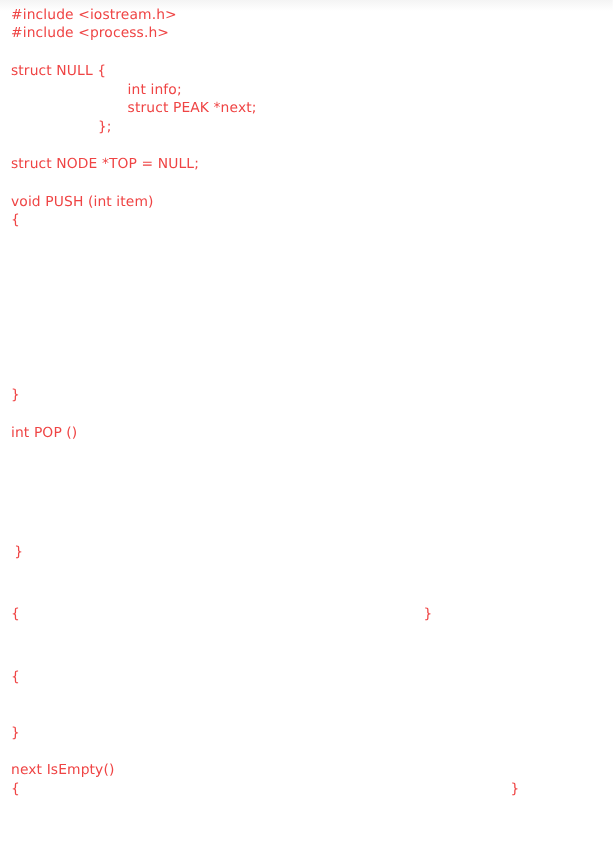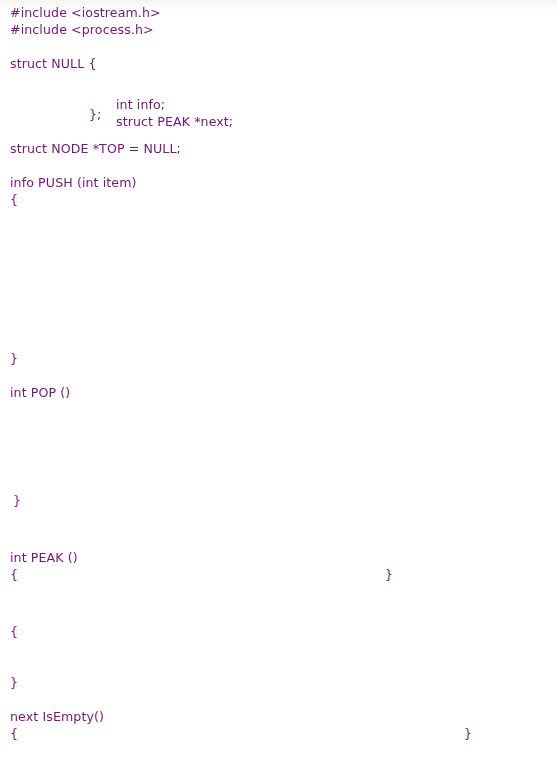--- a/index.html
+++ b/index.html
@@ -31,33 +31,33 @@
     width: 557px;
     height: 784px;
     padding: 4px 0 0 0;
     box-sizing: border-box;
   }
   .code-line {
     position: relative;
     height: 17px;
     line-height: 17px;
     font-size: 12.6px;
-    color: #701a75;
+    color: #ef4444;
     white-space: pre;
     letter-spacing: 0.1px;
   }
   .code-line .seg {
     position: absolute;
     top: 0;
     white-space: pre;
   }
   
   .col-0    { left: 10px; }
   .col-1sp  { left: 13px; }
-  .col-body { left: 116px; margin-top: 24px; }
+  .col-body { left: 116px; }
   .col-semi { left: 89px; }
   .col-r385 { left: 385px; }
   .col-r464 { left: 464px; }
   .blank-line { height: 17px; }
   .spacer-6  { height: 6px; }
 </style>
 </head>
 <body>
 
 <div class="page-top-wash"></div>
@@ -88,21 +88,21 @@
 
   <div class="blank-line"></div>
 
   <div class="code-line">
     <span class="seg col-0">struct NODE *TOP = NULL;</span>
   </div>
 
   <div class="blank-line"></div>
 
   <div class="code-line">
-    <span class="seg col-0">info PUSH (int item)</span>
+    <span class="seg col-0">void PUSH (int item)</span>
   </div>
   <div class="code-line">
     <span class="seg col-0">{</span>
   </div>
 
   <div class="blank-line"></div>
   <div class="blank-line"></div>
   <div class="blank-line"></div>
   <div class="blank-line"></div>
   <div class="blank-line"></div>
@@ -130,23 +130,20 @@
 
   <div class="code-line">
     <span class="seg col-1sp">}</span>
   </div>
 
   <div class="blank-line"></div>
   <div class="blank-line"></div>
   <div class="spacer-6"></div>
 
   <div class="code-line">
-    <span class="seg col-0">int PEAK ()</span>
-  </div>
-  <div class="code-line">
     <span class="seg col-0">{</span>
     <span class="seg col-r385">}</span>
   </div>
 
   <div class="blank-line"></div>
   <div class="blank-line"></div>
   <div class="spacer-6"></div>
 
   <div class="code-line">
     <span class="seg col-0">{</span>

